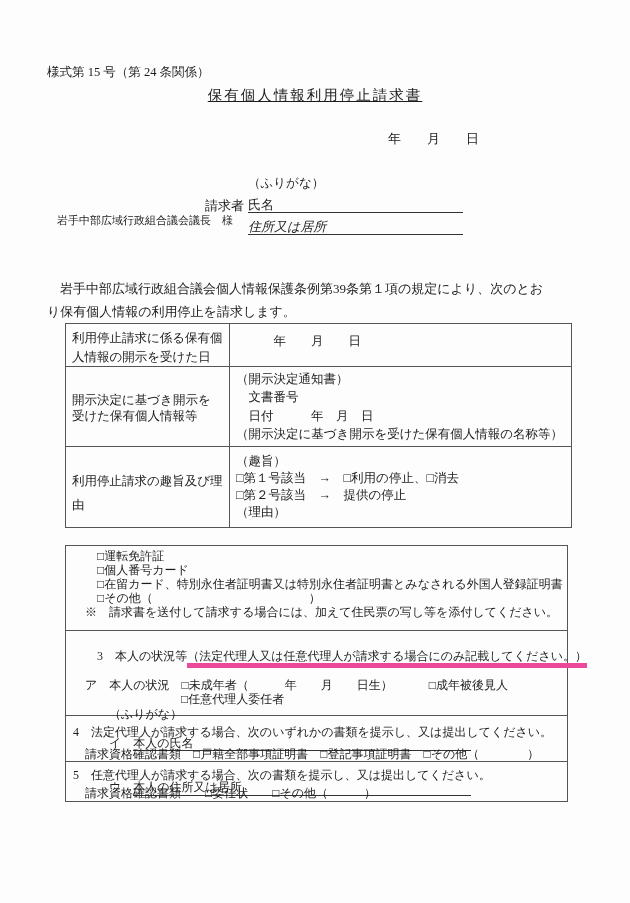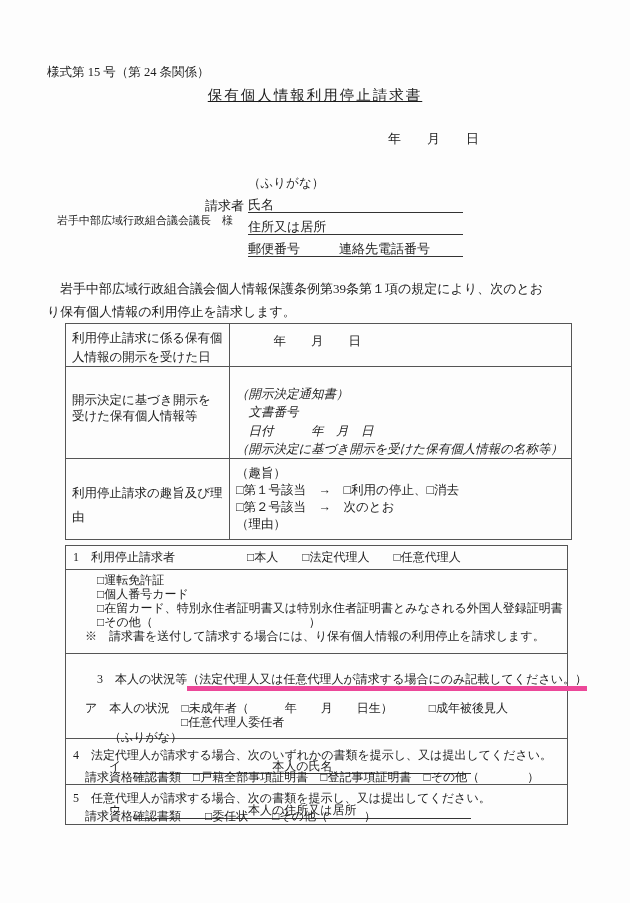--- a/index.html
+++ b/index.html
@@ -20,21 +20,21 @@
   .date-line{left:388px;top:130px;font-size:13px;}
   .addressee{left:57px;top:169px;font-size:11px;margin-top:44px;}
   .furigana{left:248px;top:175px;font-size:12.5px;}
   .requester-label{left:205px;top:197px;font-size:13px;}
   .u-line{
     left:248px;width:215px;height:16px;
     border-bottom:1px solid #333;
     font-size:13px;white-space:pre;
   }
   .name-line{top:196px;}
-  .addr-line{top:218px;}
+  .addr-line{top:218px;font-style:italic;}
   .postal-line{top:240px;}
   .body-par{left:47px;top:278px;width:540px;font-size:13px;line-height:22.5px;}
 
   
   .table1{
     left:65px;top:323px;width:505px;
     border-collapse:collapse;table-layout:fixed;
   }
   .table1 td{
     border:1px solid #555;
@@ -43,21 +43,21 @@
     padding:0 6px;
   }
   .t1-c1{width:151px;}
   .t1-c2{width:329px;}
   .t1r1{height:40px;}
   .t1r2{height:80px;}
   .t1r3{height:81px;}
   .t1r1 .t1-label{padding-top:5px;line-height:18.5px;}
   .t1r1 .t1-value{padding-top:9px;}
   .t1r2 .t1-label{padding-top:26px;line-height:15.5px;}
-  .t1r2 .t1-value{padding-top:18px;line-height:18.3px;font-style:italic;}
+  .t1r2 .t1-value{padding-top:3px;line-height:18.3px;}
   .t1r3 .t1-label{padding-top:22px;line-height:24px;}
   .t1r3 .t1-value{padding-top:6px;line-height:17px;}
   .t1-value .ln{white-space:pre;}
 
   
   .table2{
     left:65px;top:545px;width:501px;
     border:1px solid #555;
     font-size:12px;
   }
@@ -67,37 +67,36 @@
   .t2r2{height:84px;padding-top:3px;}
   .t2r2 .ln{line-height:14px;}
   .t2r3{height:85px;padding-top:3px;}
   .t2r3 .ln{line-height:14.5px;}
   .t2r4{height:46px;padding-top:5px;}
   .t2r4 .ln{line-height:22px;}
   .t2r5{height:40px;padding-top:5px;}
   .t2r5 .ln{line-height:17.5px;}
   .t2-row .ln{white-space:pre;}
   .u-span{border-bottom:5px solid #ec4899;}
-  .u-fill{display:inline-block;border-bottom:1px solid #333;width:338px;text-align:center;}
+  .u-fill{display:inline-block;border-bottom:1px solid #333;width:338px;}
 </style>
 </head>
 <body>
 
 <div class="page">
 
   <div class="abs form-number">様式第 15 号（第 24 条関係）</div>
   <div class="abs doc-title">保有個人情報利用停止請求書</div>
   <div class="abs date-line pre">年　　月　　日</div>
   <div class="abs addressee">岩手中部広域行政組合議会議長　様</div>
 
   <div class="abs furigana">（ふりがな）</div>
   <div class="abs requester-label">請求者</div>
   <div class="abs u-line name-line">氏名</div>
   <div class="abs u-line addr-line">住所又は居所</div>
-  <div class="abs u-line postal-line">郵便番号　　　連絡先電話番号</div>
 
   <div class="abs body-par">
     <div class="pre">　岩手中部広域行政組合議会個人情報保護条例第39条第１項の規定により、次のとお</div>
     <div class="pre">り保有個人情報の利用停止を請求します。</div>
   </div>
 
   <table class="abs table1">
     <tbody>
         <tr class="t1r1">
       <td class="t1-c1 t1-label">利用停止請求に係る保有個人情報の開示を受けた日</td>
@@ -112,39 +111,36 @@
         <div class="ln">　文書番号</div>
         <div class="ln">　日付　　　年　月　日</div>
         <div class="ln">（開示決定に基づき開示を受けた保有個人情報の名称等）</div>
       </td>
     </tr>
     <tr class="t1r3">
       <td class="t1-c1 t1-label">利用停止請求の趣旨及び理由</td>
       <td class="t1-c2 t1-value">
         <div class="ln">（趣旨）</div>
         <div class="ln">□第１号該当　→　□利用の停止、□消去</div>
-        <div class="ln">□第２号該当　→　次のとお</div>
+        <div class="ln">□第２号該当　→　提供の停止</div>
         <div class="ln">（理由）</div>
       </td>
     </tr>
   </tbody>
     </table>
 
   <div class="abs table2">
 
-    <div class="t2-row t2r1">
-      <div class="ln">1　利用停止請求者　　　　　　□本人　　□法定代理人　　□任意代理人</div>
-    </div>
 
     <div class="t2-row t2r2">
       <div class="ln">　　□運転免許証</div>
       <div class="ln">　　□個人番号カード</div>
       <div class="ln">　　□在留カード、特別永住者証明書又は特別永住者証明書とみなされる外国人登録証明書</div>
       <div class="ln">　　□その他（　　　　　　　　　　　　　）</div>
-      <div class="ln">　※　請求書を送付して請求する場合には、り保有個人情報の利用停止を請求します。</div>
+      <div class="ln">　※　請求書を送付して請求する場合には、加えて住民票の写し等を添付してください。</div>
     </div>
 
     <div class="t2-row t2r3">
       <div class="ln">
         <span>3　本人の状況等</span><span class="u-span">（法定代理人又は任意代理人が請求する場合にのみ記載してください。）</span>
       </div>
       <div class="ln">　ア　本人の状況　□未成年者（　　　年　　月　　日生）　　　□成年被後見人</div>
       <div class="ln">　　　　　　　　　□任意代理人委任者</div>
       <div class="ln">　　　（ふりがな）</div>
       <div class="ln">

